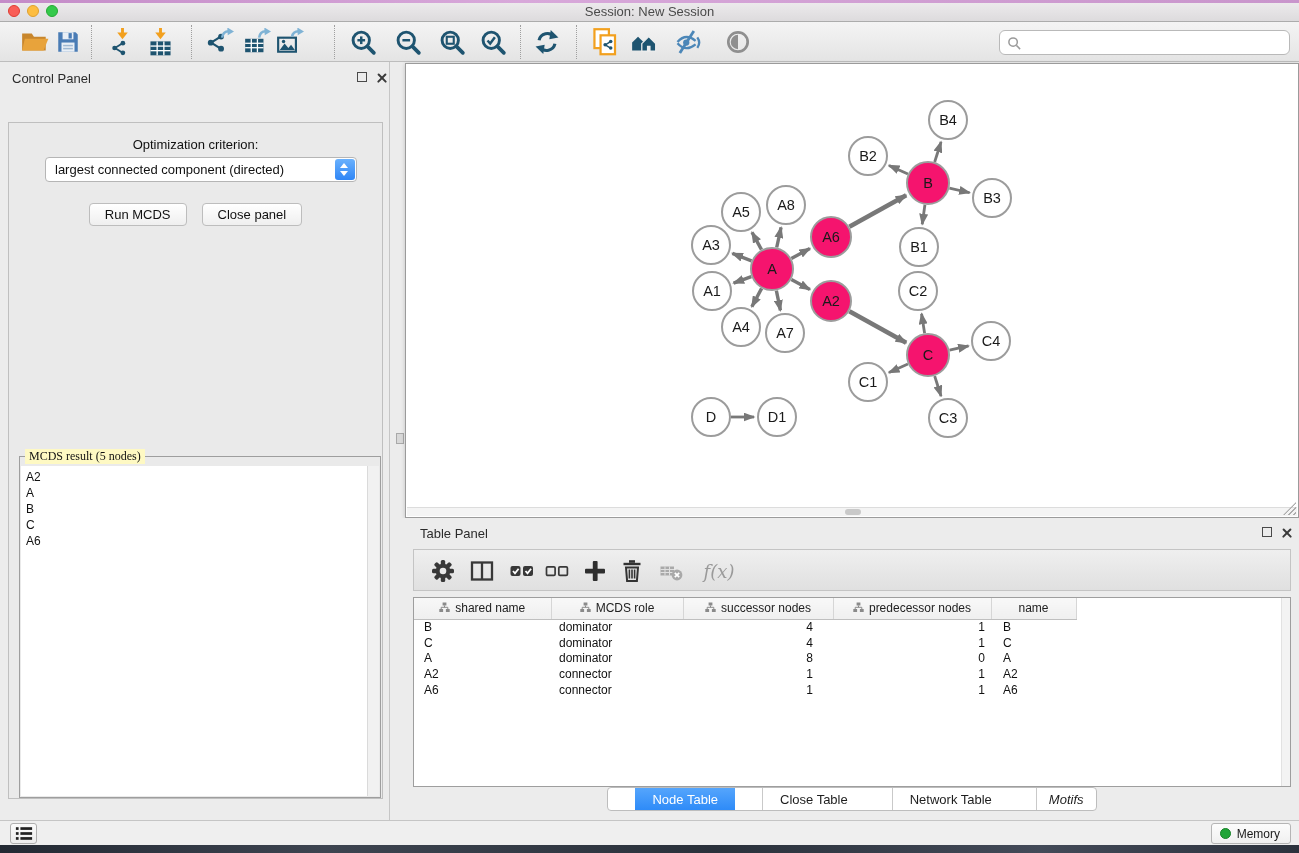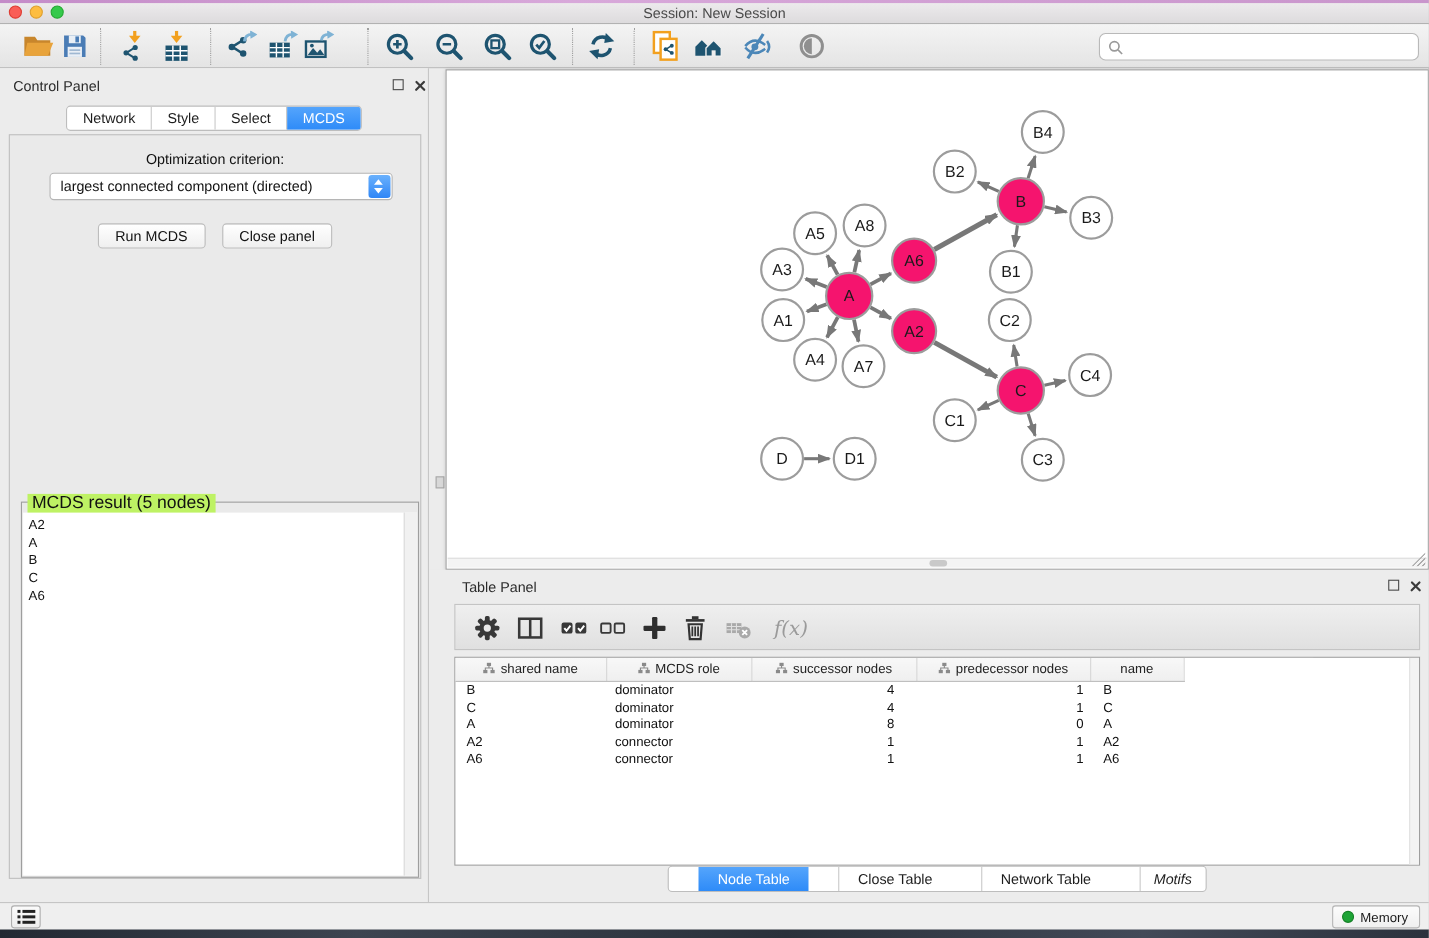--- a/index.html
+++ b/index.html
@@ -67,22 +67,22 @@
     border-left:4.5px solid transparent; border-right:4.5px solid transparent; }
   .stepper .up { top:4px;  border-bottom:5px solid #fff; }
   .stepper .dn { bottom:4px; border-top:5px solid #fff; }
   .btn-row { position:absolute; left:0; top:70px; width:100%; display:flex;
     justify-content:center; gap:15px; }
   .pushbtn { padding:3px 15px; font-size:13px; color:#111;
     background:linear-gradient(#FFFFFF,#EFEFEF); border:1px solid #BDBDBD; border-radius:4px;margin-top:10px; }
 
   .fieldset { position:absolute; left:10px; top:333px; width:362px; height:342px;
     border:1px solid #9E9E9E; }
-  .fieldset .legend { position:absolute; left:5px; top:-8px; background:#bef264;
-    padding:0 4px; font-size:16px; color:#111; white-space:nowrap; }
+  .fieldset .legend { position:absolute; left:5px; top:-8px; background:#fef9c3;
+    padding:0 4px; font-size:12px; color:#111; white-space:nowrap;font-family:Liberation Serif, serif; }
   .result-list { position:absolute; left:1px; right:1px; top:9px; bottom:1px; background:#fff; }
   .result-list .scroll { position:absolute; right:0; top:0; bottom:0; width:12px;
     background:#F1F1F1; border-left:1px solid #DADADA; }
   .result-list .item { font-size:12px; line-height:16px; padding-left:5px; color:#111; }
   .result-list .items { padding-top:3px; }
 
   
   .net-window { position:absolute; left:405px; top:63px; width:894px; height:455px;
     background:#fff; border:1px solid #9B9B9B; box-shadow:0 1px 4px rgba(0,0,0,.18); }
   .net-title { position:absolute; left:0; top:0; width:100%; height:24px;
@@ -341,28 +341,20 @@
       </svg>
       <input type="text" placeholder="" style="">
     </div>
   </div>
 
   <div class="control-panel">
     <div class="panel-head">
       <span class="ptitle">Control Panel</span>
       <span class="icon-float" style="left:357px"></span>
       <span class="icon-close" style="left:376px"></span>
-    </div>
-    <div class="cp-tabs">
-      <div class="seg">
-        <div>Network</div>
-        <div>Style</div>
-        <div>Select</div>
-        <div class="active">MCDS</div>
-      </div>
     </div>
     <div class="cp-box">
       <div class="opt-label">Optimization criterion:</div>
       <div class="dropdown">
         <span class="val">largest connected component (directed)</span>
         <span class="stepper">
           <span class="up"></span>
             <span class="dn"></span>
         </span>
       </div>

